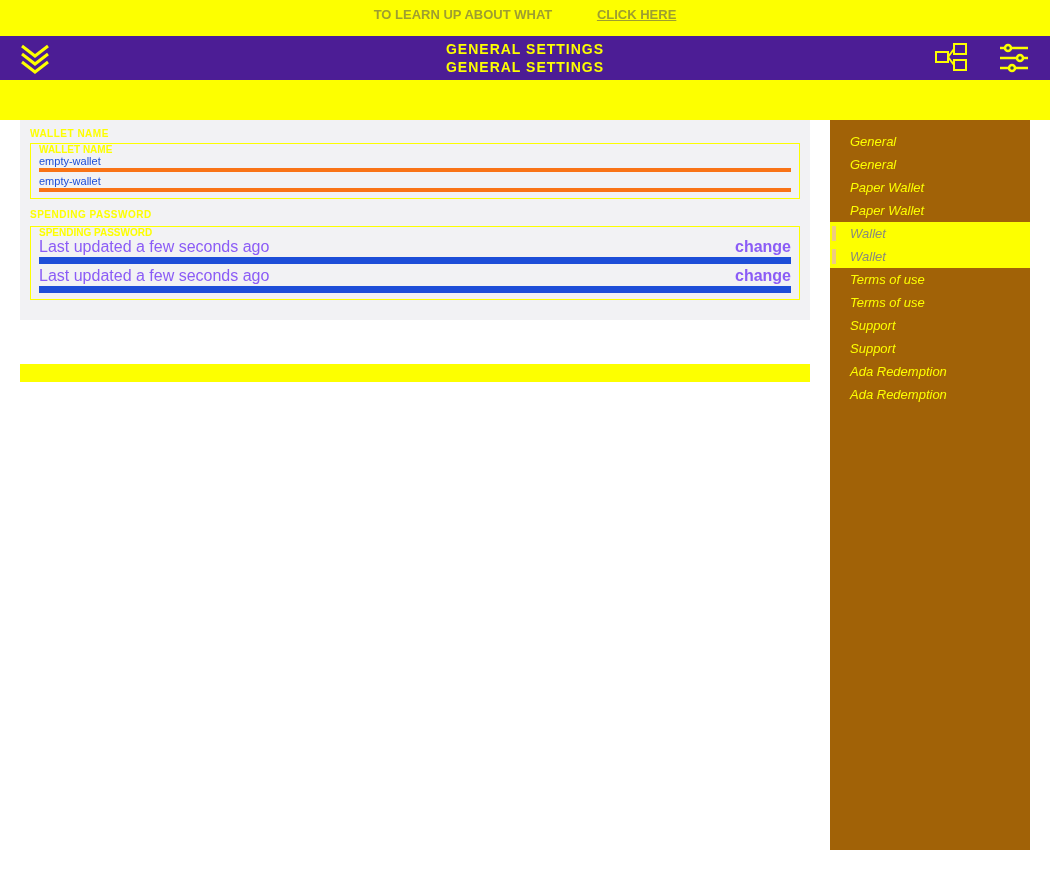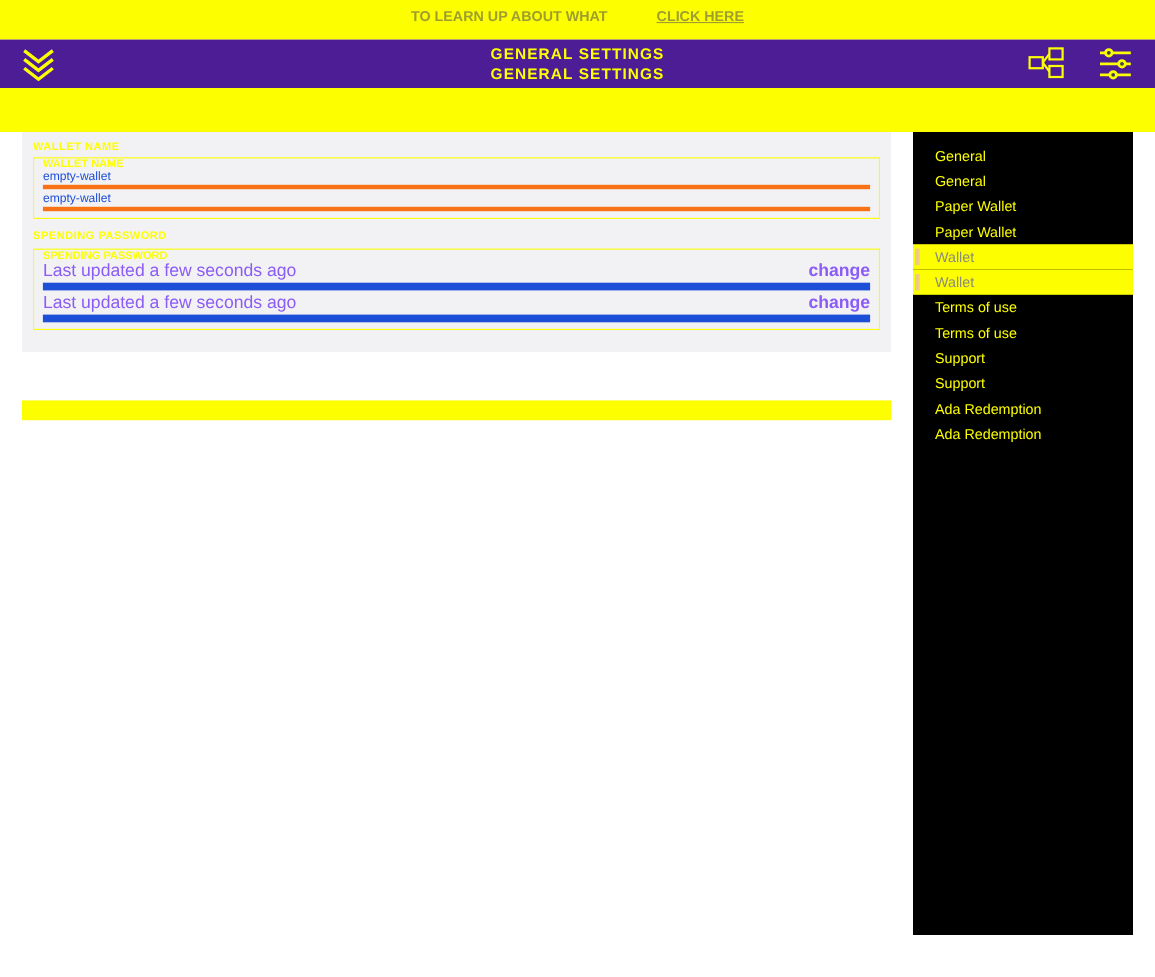--- a/index.html
+++ b/index.html
@@ -126,25 +126,26 @@
 
   .yellow-strip {
     width: 790px;
     height: 18px;
     background: #fdff00;
     margin-top: 44px;
   }
 
   
   .sidebar {
-    background: #000000;
+    background: #a16207;
     width: 200px;
     min-height: 730px;
     margin-left: 20px;
     padding-top: 10px;
+    font-style: italic;
   }
   .side-item {
     font-size: 13px;
     color: #fdff00;
     padding: 4px 0 4px 20px;
     position: relative;
   }
   .side-item.active {
     background: #fdff00;
     color: #f2f2f4;

